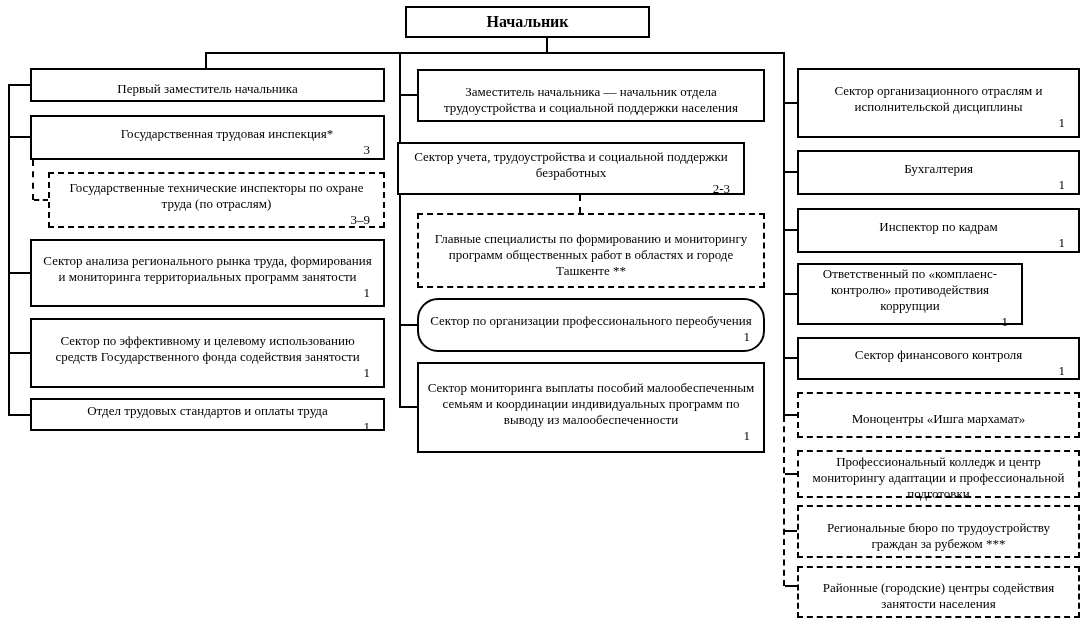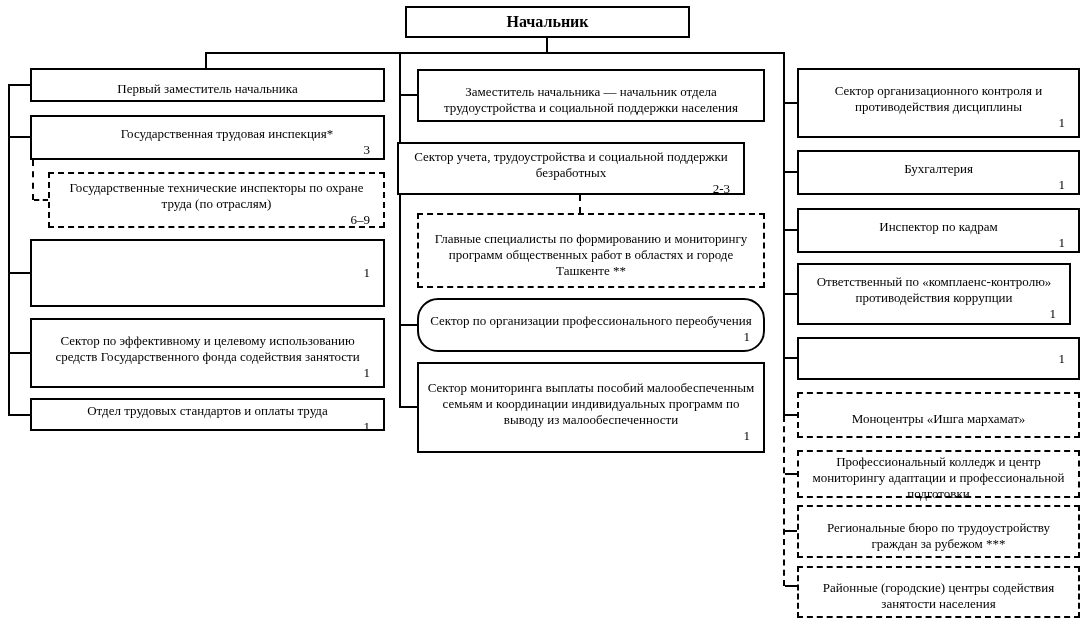--- a/index.html
+++ b/index.html
@@ -57,36 +57,37 @@
 
   <div class="dln-v" style="left:32px;top:160px;height:40px;"></div>
   <div class="dln-h" style="left:34px;top:199px;width:14px;"></div>
   <div class="dln-v" style="left:579px;top:195px;height:18px;"></div>
   <div class="dln-v" style="left:783px;top:416px;height:170px;"></div>
   <div class="dln-h" style="left:785px;top:414px;width:12px;"></div>
   <div class="dln-h" style="left:785px;top:473px;width:12px;"></div>
   <div class="dln-h" style="left:785px;top:530px;width:12px;"></div>
   <div class="dln-h" style="left:785px;top:585px;width:12px;"></div>
 
-  <div class="title-box" style="left:405px;top:6px;width:285px;height:32px;">
+  <div class="title-box" style="left:405px;top:6px;width:245px;height:32px;">
     <span>Начальник</span>
   </div>
 
   <div class="box" style="left:30px;top:68px;width:355px;height:34px;">
     <div class="box-label">Первый заместитель начальника</div>
   </div>
   <div class="box" style="left:30px;top:115px;width:355px;height:45px;padding-left:39px;">
     <div class="box-label">Государственная трудовая инспекция*</div>
     <div class="box-count">3</div>
   </div>
   <div class="box dashed" style="left:48px;top:172px;width:337px;height:56px;">
     <div class="box-label">Государственные технические инспекторы по охране труда (по отраслям)</div>
-    <div class="box-count">6–9</div>
+    <div class="box-count">3–9</div>
   </div>
   <div class="box" style="left:30px;top:239px;width:355px;height:68px;">
+    <div class="box-label">Сектор анализа регионального рынка труда, формирования и мониторинга территориальных программ занятости</div>
     <div class="box-count">1</div>
   </div>
   <div class="box" style="left:30px;top:318px;width:355px;height:70px;">
     <div class="box-label">Сектор по эффективному и целевому использованию средств Государственного фонда содействия занятости</div>
     <div class="box-count">1</div>
   </div>
   <div class="box" style="left:30px;top:398px;width:355px;height:33px;">
     <div class="box-label">Отдел трудовых стандартов и оплаты труда</div>
     <div class="box-count">1</div>
   </div>
@@ -104,36 +105,37 @@
   <div class="box" style="left:417px;top:298px;width:348px;height:54px;border-radius:21px;">
     <div class="box-label">Сектор по организации профессионального переобучения</div>
     <div class="box-count">1</div>
   </div>
   <div class="box" style="left:417px;top:362px;width:348px;height:91px;">
     <div class="box-label">Сектор мониторинга выплаты пособий малообеспеченным семьям и координации индивидуальных программ по выводу из малообеспеченности</div>
     <div class="box-count">1</div>
   </div>
 
   <div class="box" style="left:797px;top:68px;width:283px;height:70px;">
-    <div class="box-label">Сектор организационного контроля и противодействия дисциплины</div>
+    <div class="box-label">Сектор организационного отраслям и исполнительской дисциплины</div>
     <div class="box-count">1</div>
   </div>
   <div class="box" style="left:797px;top:150px;width:283px;height:45px;">
     <div class="box-label">Бухгалтерия</div>
     <div class="box-count">1</div>
   </div>
   <div class="box" style="left:797px;top:208px;width:283px;height:45px;">
     <div class="box-label">Инспектор по кадрам</div>
     <div class="box-count">1</div>
   </div>
-  <div class="box" style="left:797px;top:263px;width:274px;height:62px;">
+  <div class="box" style="left:797px;top:263px;width:226px;height:62px;">
     <div class="box-label">Ответственный по «комплаенс-контролю» противодействия коррупции</div>
     <div class="box-count">1</div>
   </div>
   <div class="box" style="left:797px;top:337px;width:283px;height:43px;">
+    <div class="box-label">Сектор финансового контроля</div>
     <div class="box-count">1</div>
   </div>
   <div class="box dashed" style="left:797px;top:392px;width:283px;height:46px;">
     <div class="box-label">Моноцентры «Ишга мархамат»</div>
   </div>
   <div class="box dashed" style="left:797px;top:450px;width:283px;height:48px;">
     <div class="box-label">Профессиональный колледж и центр мониторингу адаптации и профессиональной подготовки</div>
   </div>
   <div class="box dashed" style="left:797px;top:505px;width:283px;height:53px;">
     <div class="box-label">Региональные бюро по трудоустройству граждан за рубежом ***</div>

